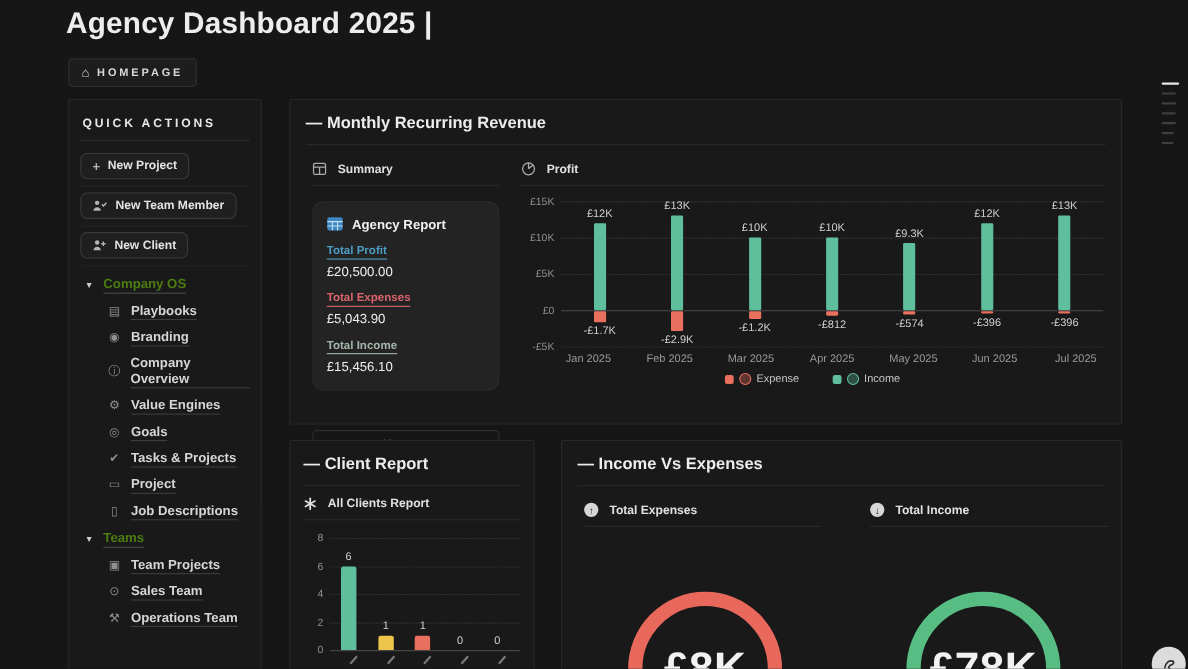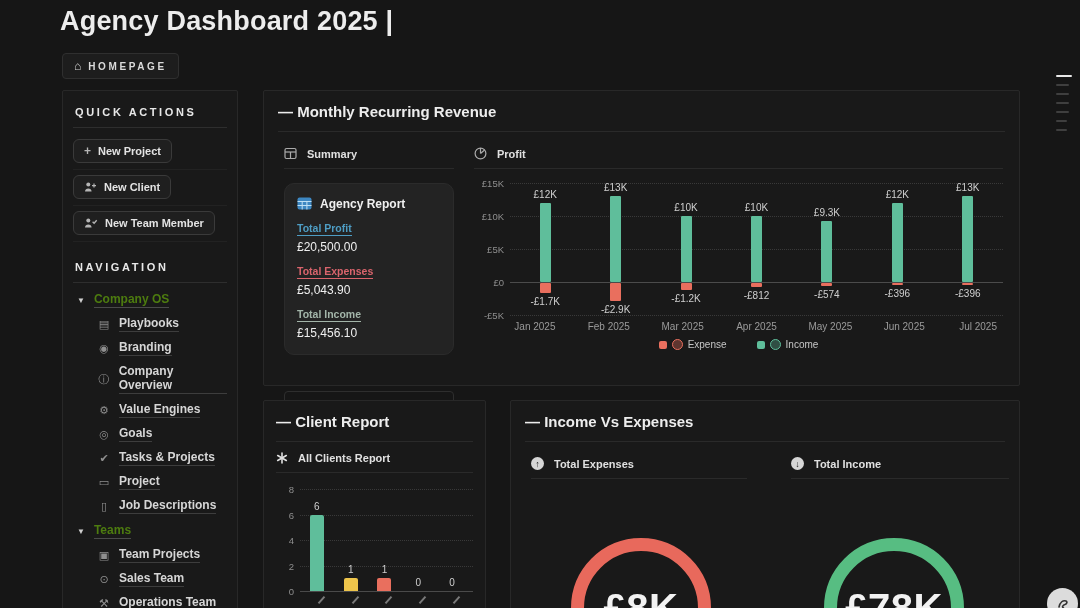--- a/index.html
+++ b/index.html
@@ -147,40 +147,39 @@
 
 <aside class="sidebar">
   <div class="side-h">QUICK ACTIONS</div>
   <div id="qa-list">
       <div class="qa-row"><button class="qa-btn">
           <span class="qa-ic">+</span>
           <span>New Project</span>
         </button></div>
       <div class="qa-row"><button class="qa-btn">
           <span class="qa-ic">
+            <svg width="14" height="12" viewBox="0 0 14 12">
+              <circle cx="4.3" cy="3.4" r="2" fill="#B5B5B5"></circle>
+              <path d="M1 10.5c0-2 1.5-3.1 3.3-3.1s3.3 1.1 3.3 3.1z" fill="#B5B5B5"></path>
+              <path d="M8.6 4.8l1.5 1.5 2.6-3" stroke="#B5B5B5" stroke-width="1.3" fill="none"></path>
+            </svg>
+          </span>
+          <span>New Team Member</span>
+        </button></div>
+      <div class="qa-row"><button class="qa-btn">
+          <span class="qa-ic">
             <svg width="13" height="12" viewBox="0 0 13 12">
               <circle cx="4.3" cy="3.4" r="2" fill="#B5B5B5"></circle>
               <path d="M1 10.5c0-2 1.5-3.1 3.3-3.1s3.3 1.1 3.3 3.1z" fill="#B5B5B5"></path>
               <path d="M10 2.6v4M8 4.6h4" stroke="#B5B5B5" stroke-width="1.2" fill="none"></path>
             </svg>
           </span>
           <span>New Client</span>
         </button></div>
-      <div class="qa-row"><button class="qa-btn">
-          <span class="qa-ic">
-            <svg width="14" height="12" viewBox="0 0 14 12">
-              <circle cx="4.3" cy="3.4" r="2" fill="#B5B5B5"></circle>
-              <path d="M1 10.5c0-2 1.5-3.1 3.3-3.1s3.3 1.1 3.3 3.1z" fill="#B5B5B5"></path>
-              <path d="M8.6 4.8l1.5 1.5 2.6-3" stroke="#B5B5B5" stroke-width="1.3" fill="none"></path>
-            </svg>
-          </span>
-          <span>New Team Member</span>
-        </button></div>
     </div>
-  <div class="side-h nav-h">NAVIGATION</div>
   <nav id="nav-tree">
       <div class="nav-toggle">
         <span class="nav-caret">▼</span>
         <span class="nav-lbl">Company OS</span>
       </div>
       <div class="nav-item">
         <span class="nav-ic">▤</span>
         <span class="nav-lbl">Playbooks</span>
       </div>
       <div class="nav-item">

